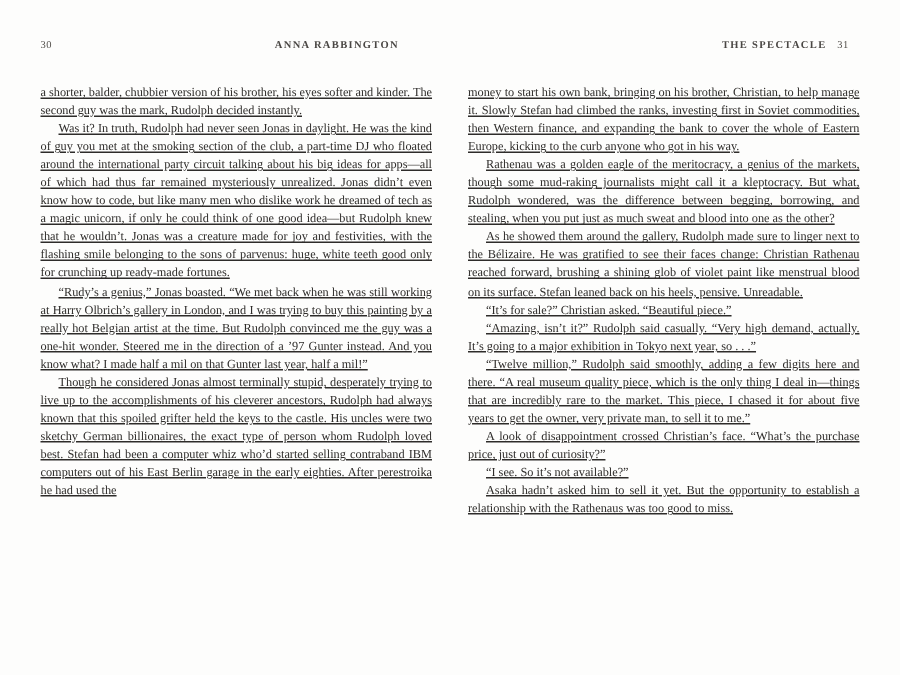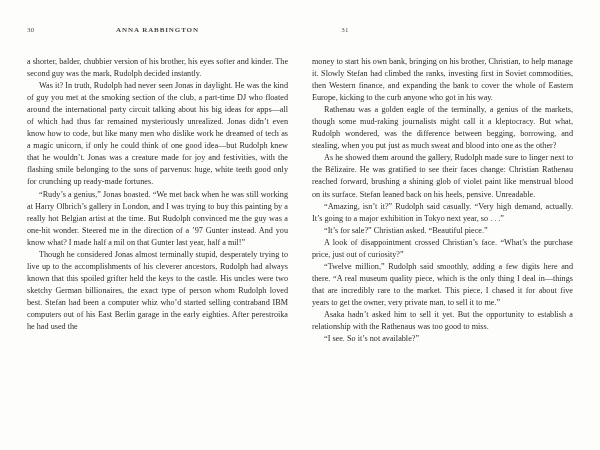--- a/index.html
+++ b/index.html
@@ -37,29 +37,30 @@
   }
   .running-head .pagenum {
     width: 22px;
     font-weight: normal;
     letter-spacing: 0.3px;
     color: #55524e;
   }
   .running-head .pagenum.num-right { text-align: center; }
   .running-head .head-title {
     flex: 1;
-    text-align: center;
+    text-align: right;
   }
   .page-body {
     margin-top: 21px;
     font-size: 8.2px;
     line-height: 12.05px;
     text-align: justify;
     hyphens: none;
     color: #2e2c2a;
+    text-decoration: underline;
   }
   .page-body p.para { margin: 0; }
   .page-body p.para.indent { text-indent: 12px; }
   .page-body p.para.brk { }
 </style>
 </head>
 <body>
 
 <div class="spread">
 
@@ -73,28 +74,29 @@
         <p class="para">a shorter, balder, chubbier version of his brother, his eyes softer and kinder. The second guy was the mark, Rudolph decided instantly.</p>
         <p class="para indent">Was it? In truth, Rudolph had never seen Jonas in daylight. He was the kind of guy you met at the smoking section of the club, a part-time DJ who floated around the international party circuit talking about his big ideas for apps—all of which had thus far remained mysteriously unrealized. Jonas didn’t even know how to code, but like many men who dislike work he dreamed of tech as a magic unicorn, if only he could think of one good idea—but Rudolph knew that he wouldn’t. Jonas was a creature made for joy and festivities, with the flashing smile belonging to the sons of parvenus: huge, white teeth good only for crunching up ready-made fortunes.</p>
         <p class="para indent">“Rudy’s a genius,” Jonas boasted. “We met back when he was still working at Harry Olbrich’s gallery in London, and I was trying to buy this painting by a really hot Belgian artist at the time. But Rudolph convinced me the guy was a one-hit wonder. Steered me in the direction of a ’97 Gunter instead. And you know what? I made half a mil on that Gunter last year, half a mil!”</p>
         <p class="para indent">Though he considered Jonas almost terminally stupid, desperately trying to live up to the accomplishments of his cleverer ancestors, Rudolph had always known that this spoiled grifter held the keys to the castle. His uncles were two sketchy German billionaires, the exact type of person whom Rudolph loved best. Stefan had been a computer whiz who’d started selling contraband IBM computers out of his East Berlin garage in the early eighties. After perestroika he had used the</p>
       </div>
   </div>
 
   <div class="page right">
     <div class="running-head">
       <span class="pagenum num-left"></span>
+      <span class="head-title">THE SPECTACLE</span>
       <span class="pagenum num-right">31</span>
     </div>
     <div class="page-body" id="right-body">
         <p class="para">money to start his own bank, bringing on his brother, Christian, to help manage it. Slowly Stefan had climbed the ranks, investing first in Soviet commodities, then Western finance, and expanding the bank to cover the whole of Eastern Europe, kicking to the curb anyone who got in his way.</p>
-        <p class="para indent">Rathenau was a golden eagle of the terminally, a genius of the markets, though some mud-raking journalists might call it a kleptocracy. But what, Rudolph wondered, was the difference between begging, borrowing, and stealing, when you put just as much sweat and blood into one as the other?</p>
+        <p class="para indent">Rathenau was a golden eagle of the meritocracy, a genius of the markets, though some mud-raking journalists might call it a kleptocracy. But what, Rudolph wondered, was the difference between begging, borrowing, and stealing, when you put just as much sweat and blood into one as the other?</p>
         <p class="para indent brk">As he showed them around the gallery, Rudolph made sure to linger next to the Bélizaire. He was gratified to see their faces change: Christian Rathenau reached forward, brushing a shining glob of violet paint like menstrual blood on its surface. Stefan leaned back on his heels, pensive. Unreadable.</p>
+        <p class="para indent">“It’s for sale?” Christian asked. “Beautiful piece.”</p>
         <p class="para indent">“Amazing, isn’t it?” Rudolph said casually. “Very high demand, actually. It’s going to a major exhibition in Tokyo next year, so&nbsp;.&nbsp;.&nbsp;.”</p>
-        <p class="para indent">“It’s for sale?” Christian asked. “Beautiful piece.”</p>
+        <p class="para indent">“Twelve million,” Rudolph said smoothly, adding a few digits here and there. “A real museum quality piece, which is the only thing I deal in—things that are incredibly rare to the market. This piece, I chased it for about five years to get the owner, very private man, to sell it to me.”</p>
         <p class="para indent">A look of disappointment crossed Christian’s face. “What’s the purchase price, just out of curiosity?”</p>
-        <p class="para indent">“Twelve million,” Rudolph said smoothly, adding a few digits here and there. “A real museum quality piece, which is the only thing I deal in—things that are incredibly rare to the market. This piece, I chased it for about five years to get the owner, very private man, to sell it to me.”</p>
+        <p class="para indent">“I see. So it’s not available?”</p>
         <p class="para indent">Asaka hadn’t asked him to sell it yet. But the opportunity to establish a relationship with the Rathenaus was too good to miss.</p>
-        <p class="para indent">“I see. So it’s not available?”</p>
       </div>
   </div>
 
 </div>
 
 </body></html>

